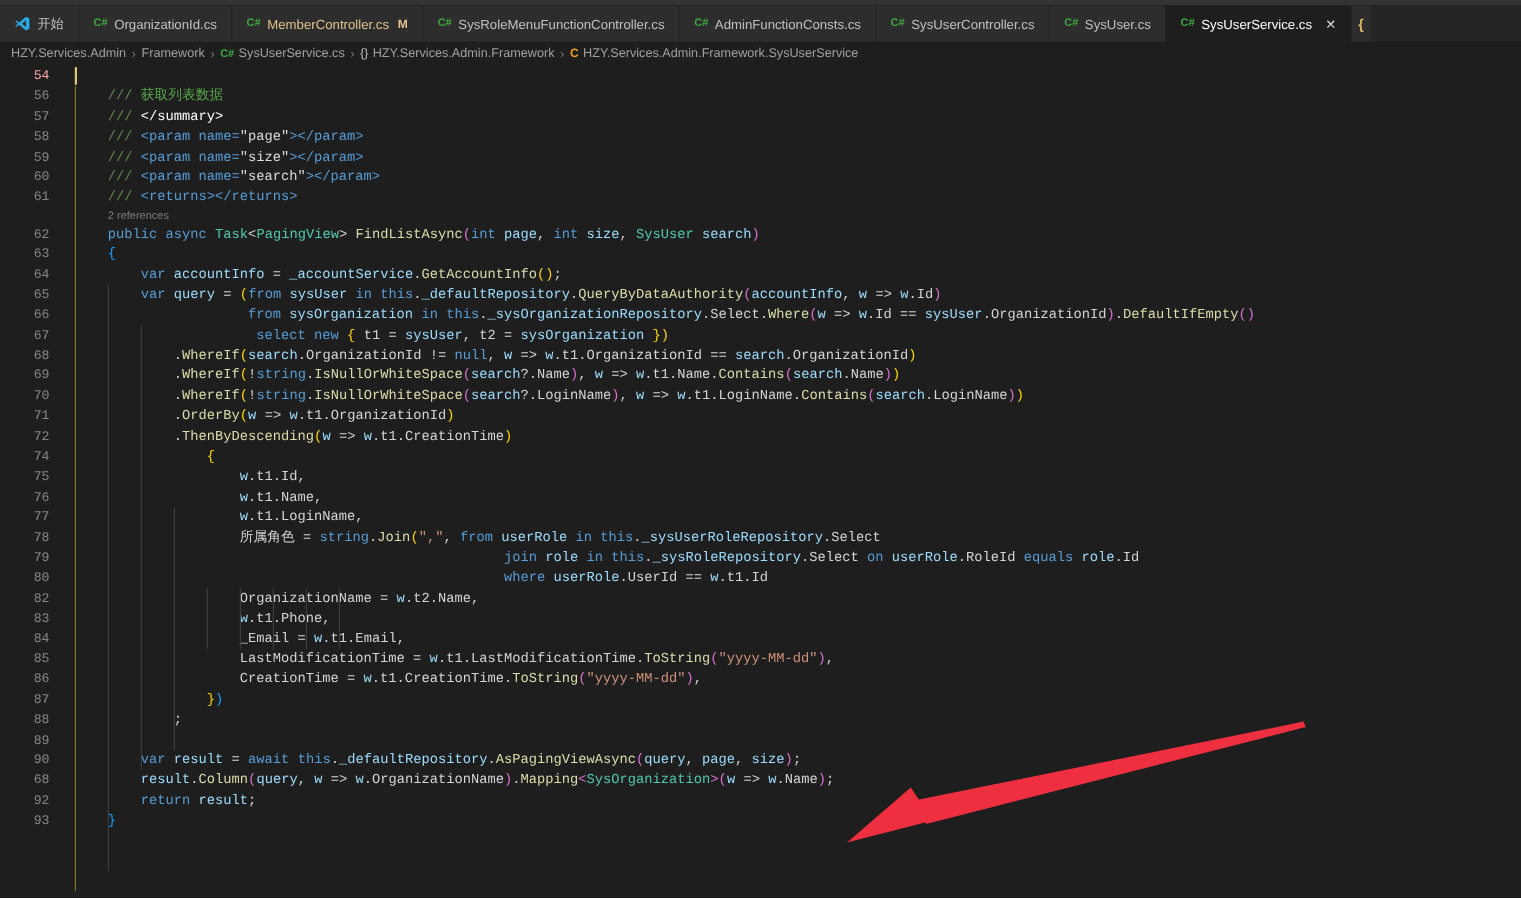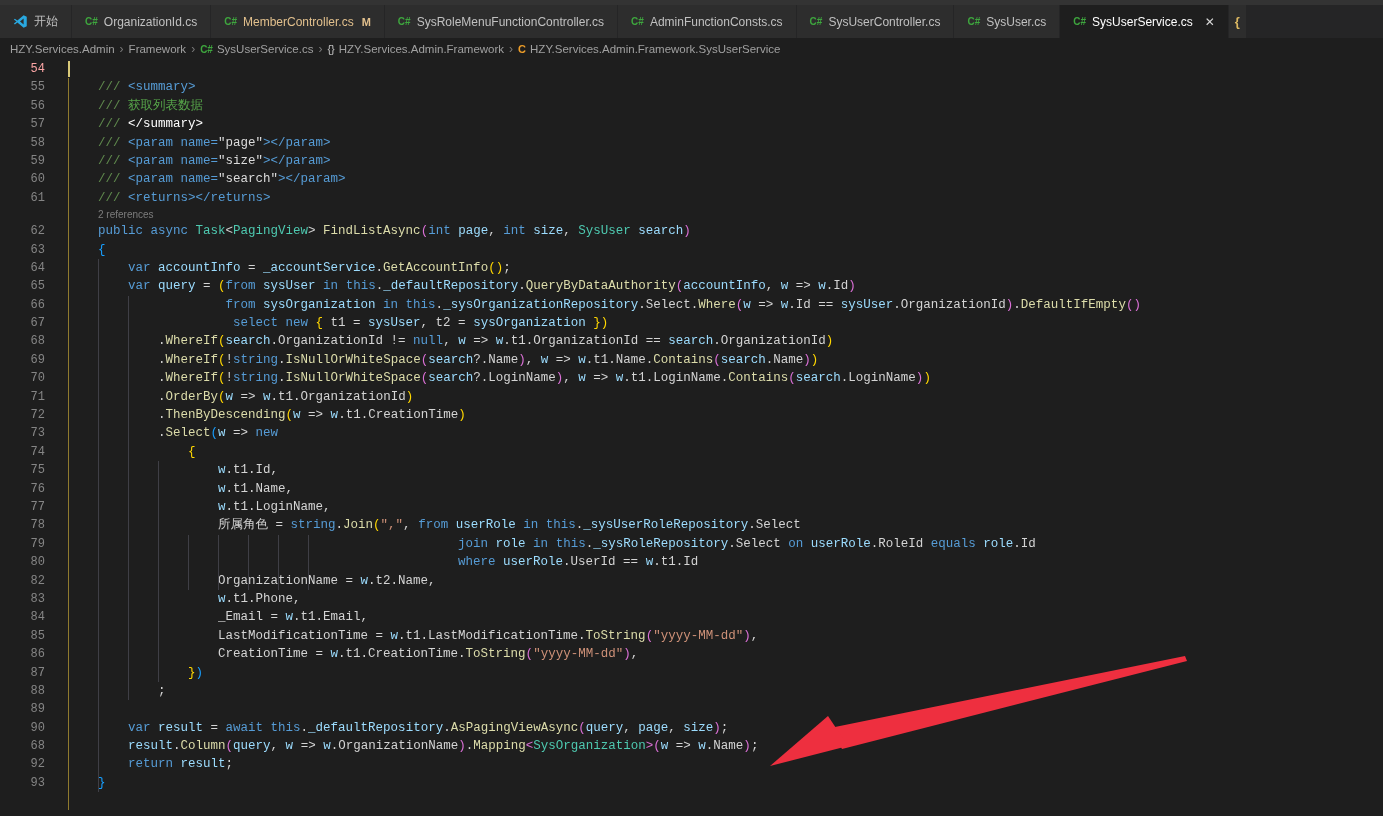--- a/index.html
+++ b/index.html
@@ -110,24 +110,20 @@
         <span>HZY.Services.Admin.Framework.SysUserService</span>
       </span>
     </div>
   <div id="editor">
     <div id="lines">
         <div class="row">
           <span class="ln cur">54</span>
           <span class="code"><span class="caret" style="background: rgb(217, 201, 121);"></span></span>
         </div>
         <div class="row">
-          <span class="ln">55</span>
-          <span class="code"><span style="color: rgb(96, 139, 78);">    /// </span><span style="color: rgb(86, 156, 214);">&lt;summary&gt;</span></span>
-        </div>
-        <div class="row">
           <span class="ln">56</span>
           <span class="code"><span style="color: rgb(96, 139, 78);">    /// </span><span style="color: rgb(87, 166, 74);">获取列表数据</span></span>
         </div>
         <div class="row">
           <span class="ln">57</span>
           <span class="code"><span style="color: rgb(96, 139, 78);">    /// </span><span style="color: #ffffff;">&lt;/summary&gt;</span></span>
         </div>
         <div class="row">
           <span class="ln">58</span>
           <span class="code"><span style="color: rgb(96, 139, 78);">    /// </span><span style="color: rgb(86, 156, 214);">&lt;param name=</span><span style="color: rgb(220, 220, 220);">"page"</span><span style="color: rgb(86, 156, 214);">&gt;&lt;/param&gt;</span></span>
@@ -184,24 +180,20 @@
           <span class="ln">70</span>
           <span class="code"><span style="color: rgb(212, 212, 212);">            .</span><span style="color: rgb(220, 220, 170);">WhereIf</span><span style="color: rgb(255, 215, 0);">(</span><span style="color: rgb(212, 212, 212);">!</span><span style="color: rgb(86, 156, 214);">string</span><span style="color: rgb(212, 212, 212);">.</span><span style="color: rgb(220, 220, 170);">IsNullOrWhiteSpace</span><span style="color: rgb(218, 112, 214);">(</span><span style="color: rgb(156, 220, 254);">search</span><span style="color: rgb(212, 212, 212);">?.LoginName</span><span style="color: rgb(218, 112, 214);">)</span><span style="color: rgb(212, 212, 212);">, </span><span style="color: rgb(156, 220, 254);">w</span><span style="color: rgb(212, 212, 212);"> =&gt; </span><span style="color: rgb(156, 220, 254);">w</span><span style="color: rgb(212, 212, 212);">.t1.LoginName.</span><span style="color: rgb(220, 220, 170);">Contains</span><span style="color: rgb(218, 112, 214);">(</span><span style="color: rgb(156, 220, 254);">search</span><span style="color: rgb(212, 212, 212);">.LoginName</span><span style="color: rgb(218, 112, 214);">)</span><span style="color: rgb(255, 215, 0);">)</span></span>
         </div>
         <div class="row">
           <span class="ln">71</span>
           <span class="code"><span style="color: rgb(212, 212, 212);">            .</span><span style="color: rgb(220, 220, 170);">OrderBy</span><span style="color: rgb(255, 215, 0);">(</span><span style="color: rgb(156, 220, 254);">w</span><span style="color: rgb(212, 212, 212);"> =&gt; </span><span style="color: rgb(156, 220, 254);">w</span><span style="color: rgb(212, 212, 212);">.t1.OrganizationId</span><span style="color: rgb(255, 215, 0);">)</span></span>
         </div>
         <div class="row">
           <span class="ln">72</span>
           <span class="code"><span style="color: rgb(212, 212, 212);">            .</span><span style="color: rgb(220, 220, 170);">ThenByDescending</span><span style="color: rgb(255, 215, 0);">(</span><span style="color: rgb(156, 220, 254);">w</span><span style="color: rgb(212, 212, 212);"> =&gt; </span><span style="color: rgb(156, 220, 254);">w</span><span style="color: rgb(212, 212, 212);">.t1.CreationTime</span><span style="color: rgb(255, 215, 0);">)</span></span>
-        </div>
-        <div class="row">
-          <span class="ln">73</span>
-          <span class="code"><span style="color: rgb(212, 212, 212);">            .</span><span style="color: rgb(220, 220, 170);">Select</span><span style="color: rgb(23, 159, 255);">(</span><span style="color: rgb(156, 220, 254);">w</span><span style="color: rgb(212, 212, 212);"> =&gt; </span><span style="color: rgb(86, 156, 214);">new</span></span>
         </div>
         <div class="row">
           <span class="ln">74</span>
           <span class="code"><span style="color: rgb(212, 212, 212);">                </span><span style="color: rgb(255, 215, 0);">{</span></span>
         </div>
         <div class="row">
           <span class="ln">75</span>
           <span class="code"><span style="color: rgb(212, 212, 212);">                    </span><span style="color: rgb(156, 220, 254);">w</span><span style="color: rgb(212, 212, 212);">.t1.Id,</span></span>
         </div>
         <div class="row">

